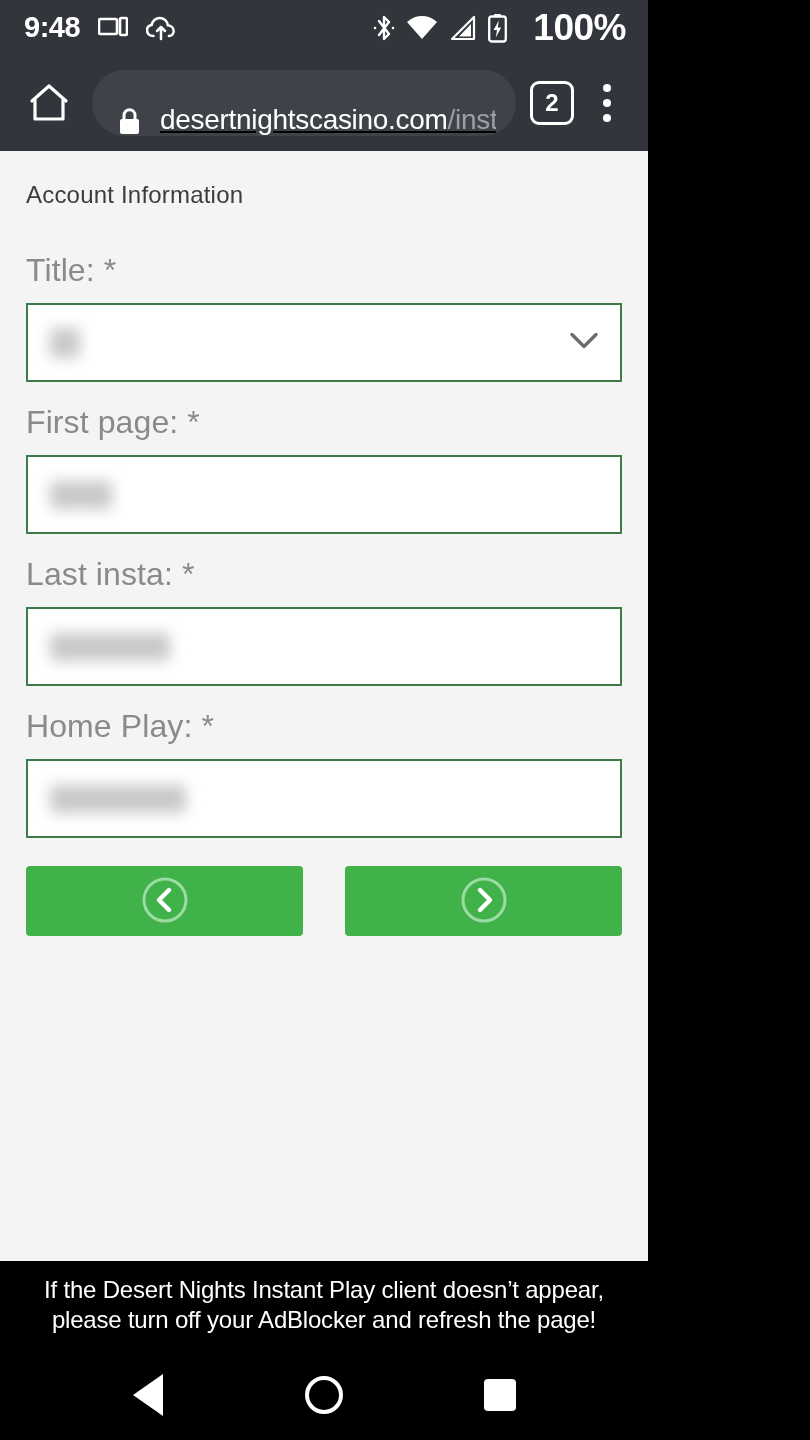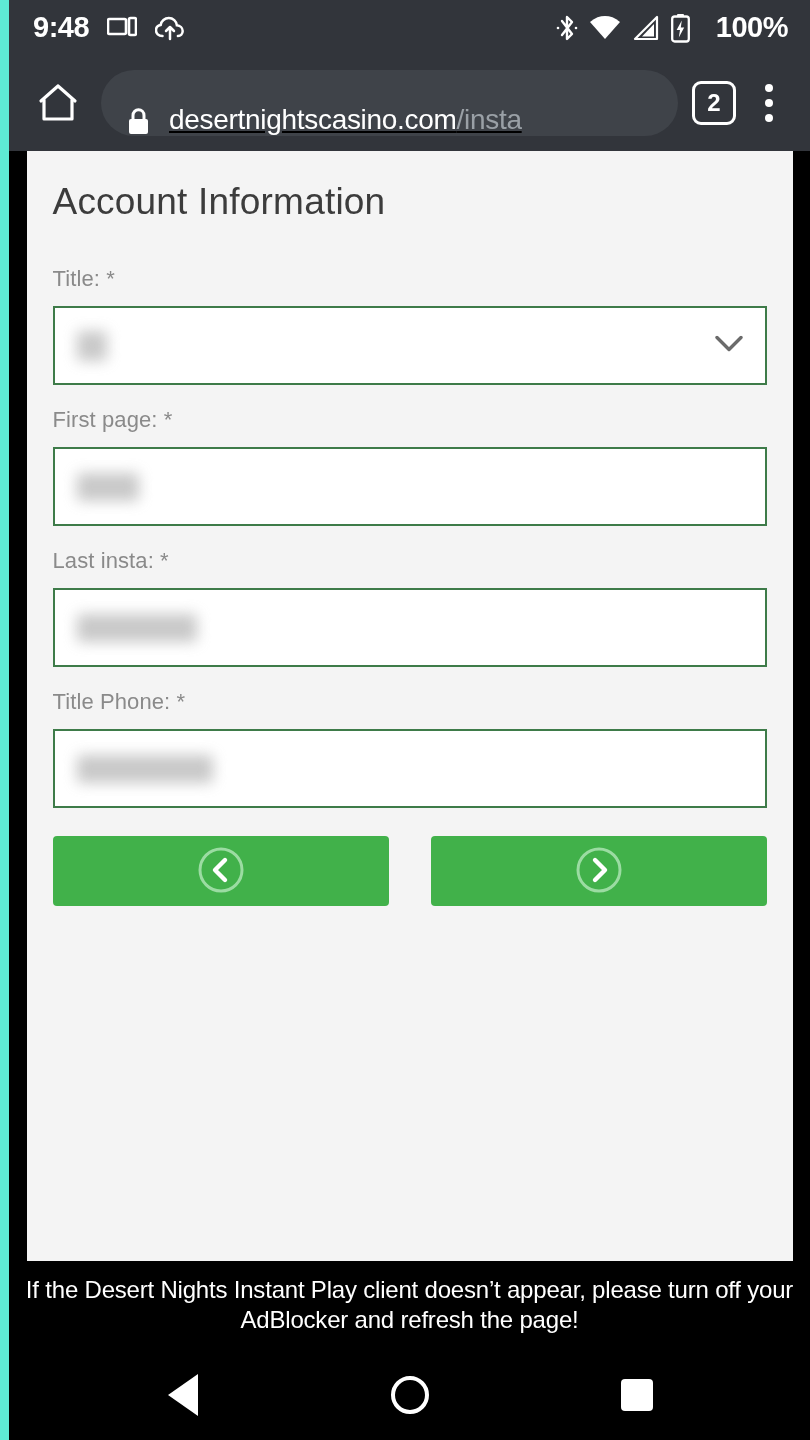--- a/index.html
+++ b/index.html
@@ -7,26 +7,25 @@
   html, body {
     width: 810px;
     height: 1440px;
     background: #000;
     font-family: "Liberation Sans", sans-serif;
     overflow: hidden;
   }
 
   .device {
     position: relative;
-    width: 810px;
+    width: 648px;
     height: 1440px;
-    background: #5eead4;
+    background: #84cc16;
     display: flex;
     flex-direction: column;
-    padding-left: 9px;
   }
 
   
   .status-bar {
     height: 55px;
     background: #32353b;
     display: flex;
     align-items: center;
     justify-content: space-between;
     padding: 0 22px 0 24px;
@@ -44,21 +43,21 @@
     letter-spacing: -0.5px;
     line-height: 1;
   }
   .status-right {
     display: flex;
     align-items: center;
     gap: 11px;
   }
   .status-battery-text {
     color: #ffffff;
-    font-size: 29px;
+    font-size: 37px;
     font-weight: bold;
     letter-spacing: -0.5px;
     line-height: 1;
     margin-left: 15px;
   }
   .sicon { display: block; }
 
   
   .browser-bar {
     height: 96px;
@@ -145,29 +144,29 @@
   }
   .page {
     width: 766px;
     background: #f4f4f4;
     padding: 30px 26px 0 26px;
     overflow: hidden;
   }
 
   .section-title {
     color: #3c3c3c;
-    font-size: 37px;
+    font-size: 24px;
     letter-spacing: 0.2px;
     margin-bottom: 43px;
   }
 
   .field-group { margin-bottom: 22px; }
   .field-label {
     color: #8a8a8a;
-    font-size: 22px;
+    font-size: 32px;
     margin-bottom: 14px;
     letter-spacing: 0.1px;
   }
 
   .control {
     position: relative;
     height: 79px;
     background: #ffffff;
     border: 2px solid #3e7b49;
     display: flex;
@@ -367,21 +366,21 @@
 
       <div class="field-group">
         <div class="field-label">Last insta: *</div>
         <div class="control">
           <span class="redacted r-last"></span>
         </div>
       </div>
 
 
       <div class="field-group">
-        <div class="field-label">Title Phone: *</div>
+        <div class="field-label">Home Play: *</div>
         <div class="control">
           <span class="redacted r-phone"></span>
         </div>
       </div>
 
       <div class="nav-buttons">
         <button class="nav-btn">
           <span>
             <svg width="50" height="50" viewBox="0 0 50 50">
               <circle cx="25" cy="25" r="21" fill="none" stroke="#9bdca2" stroke-width="3"></circle>

